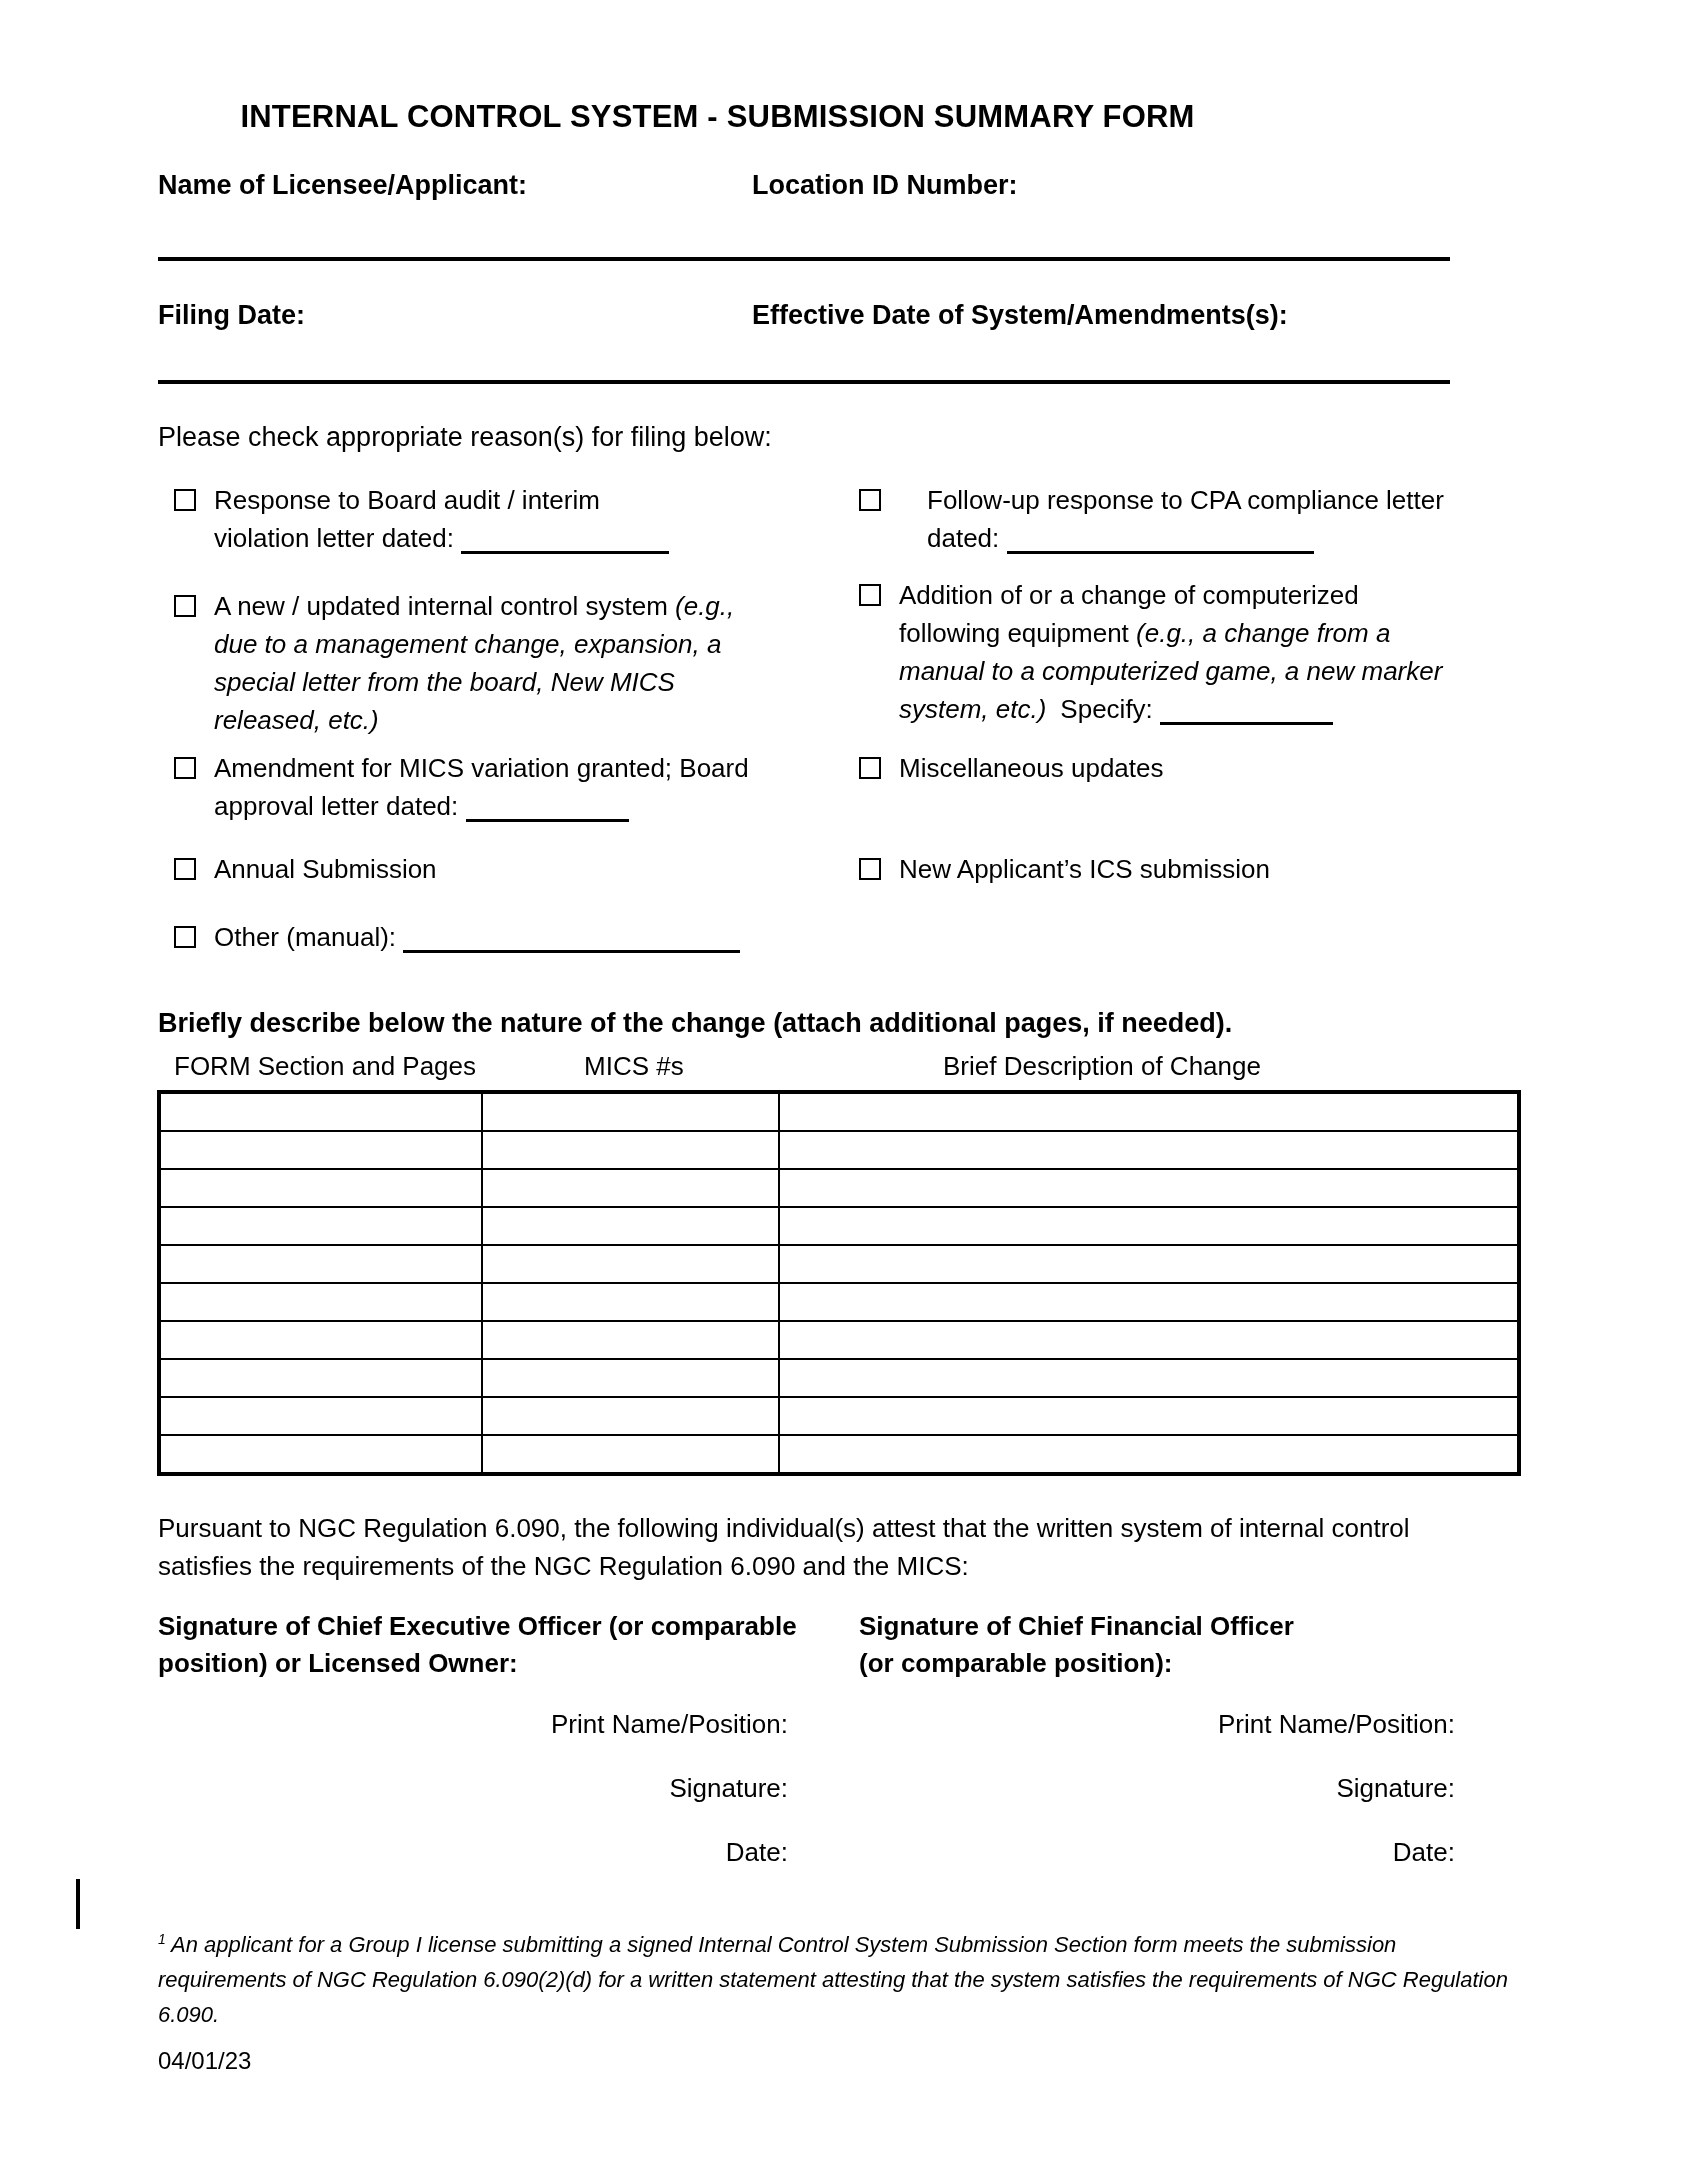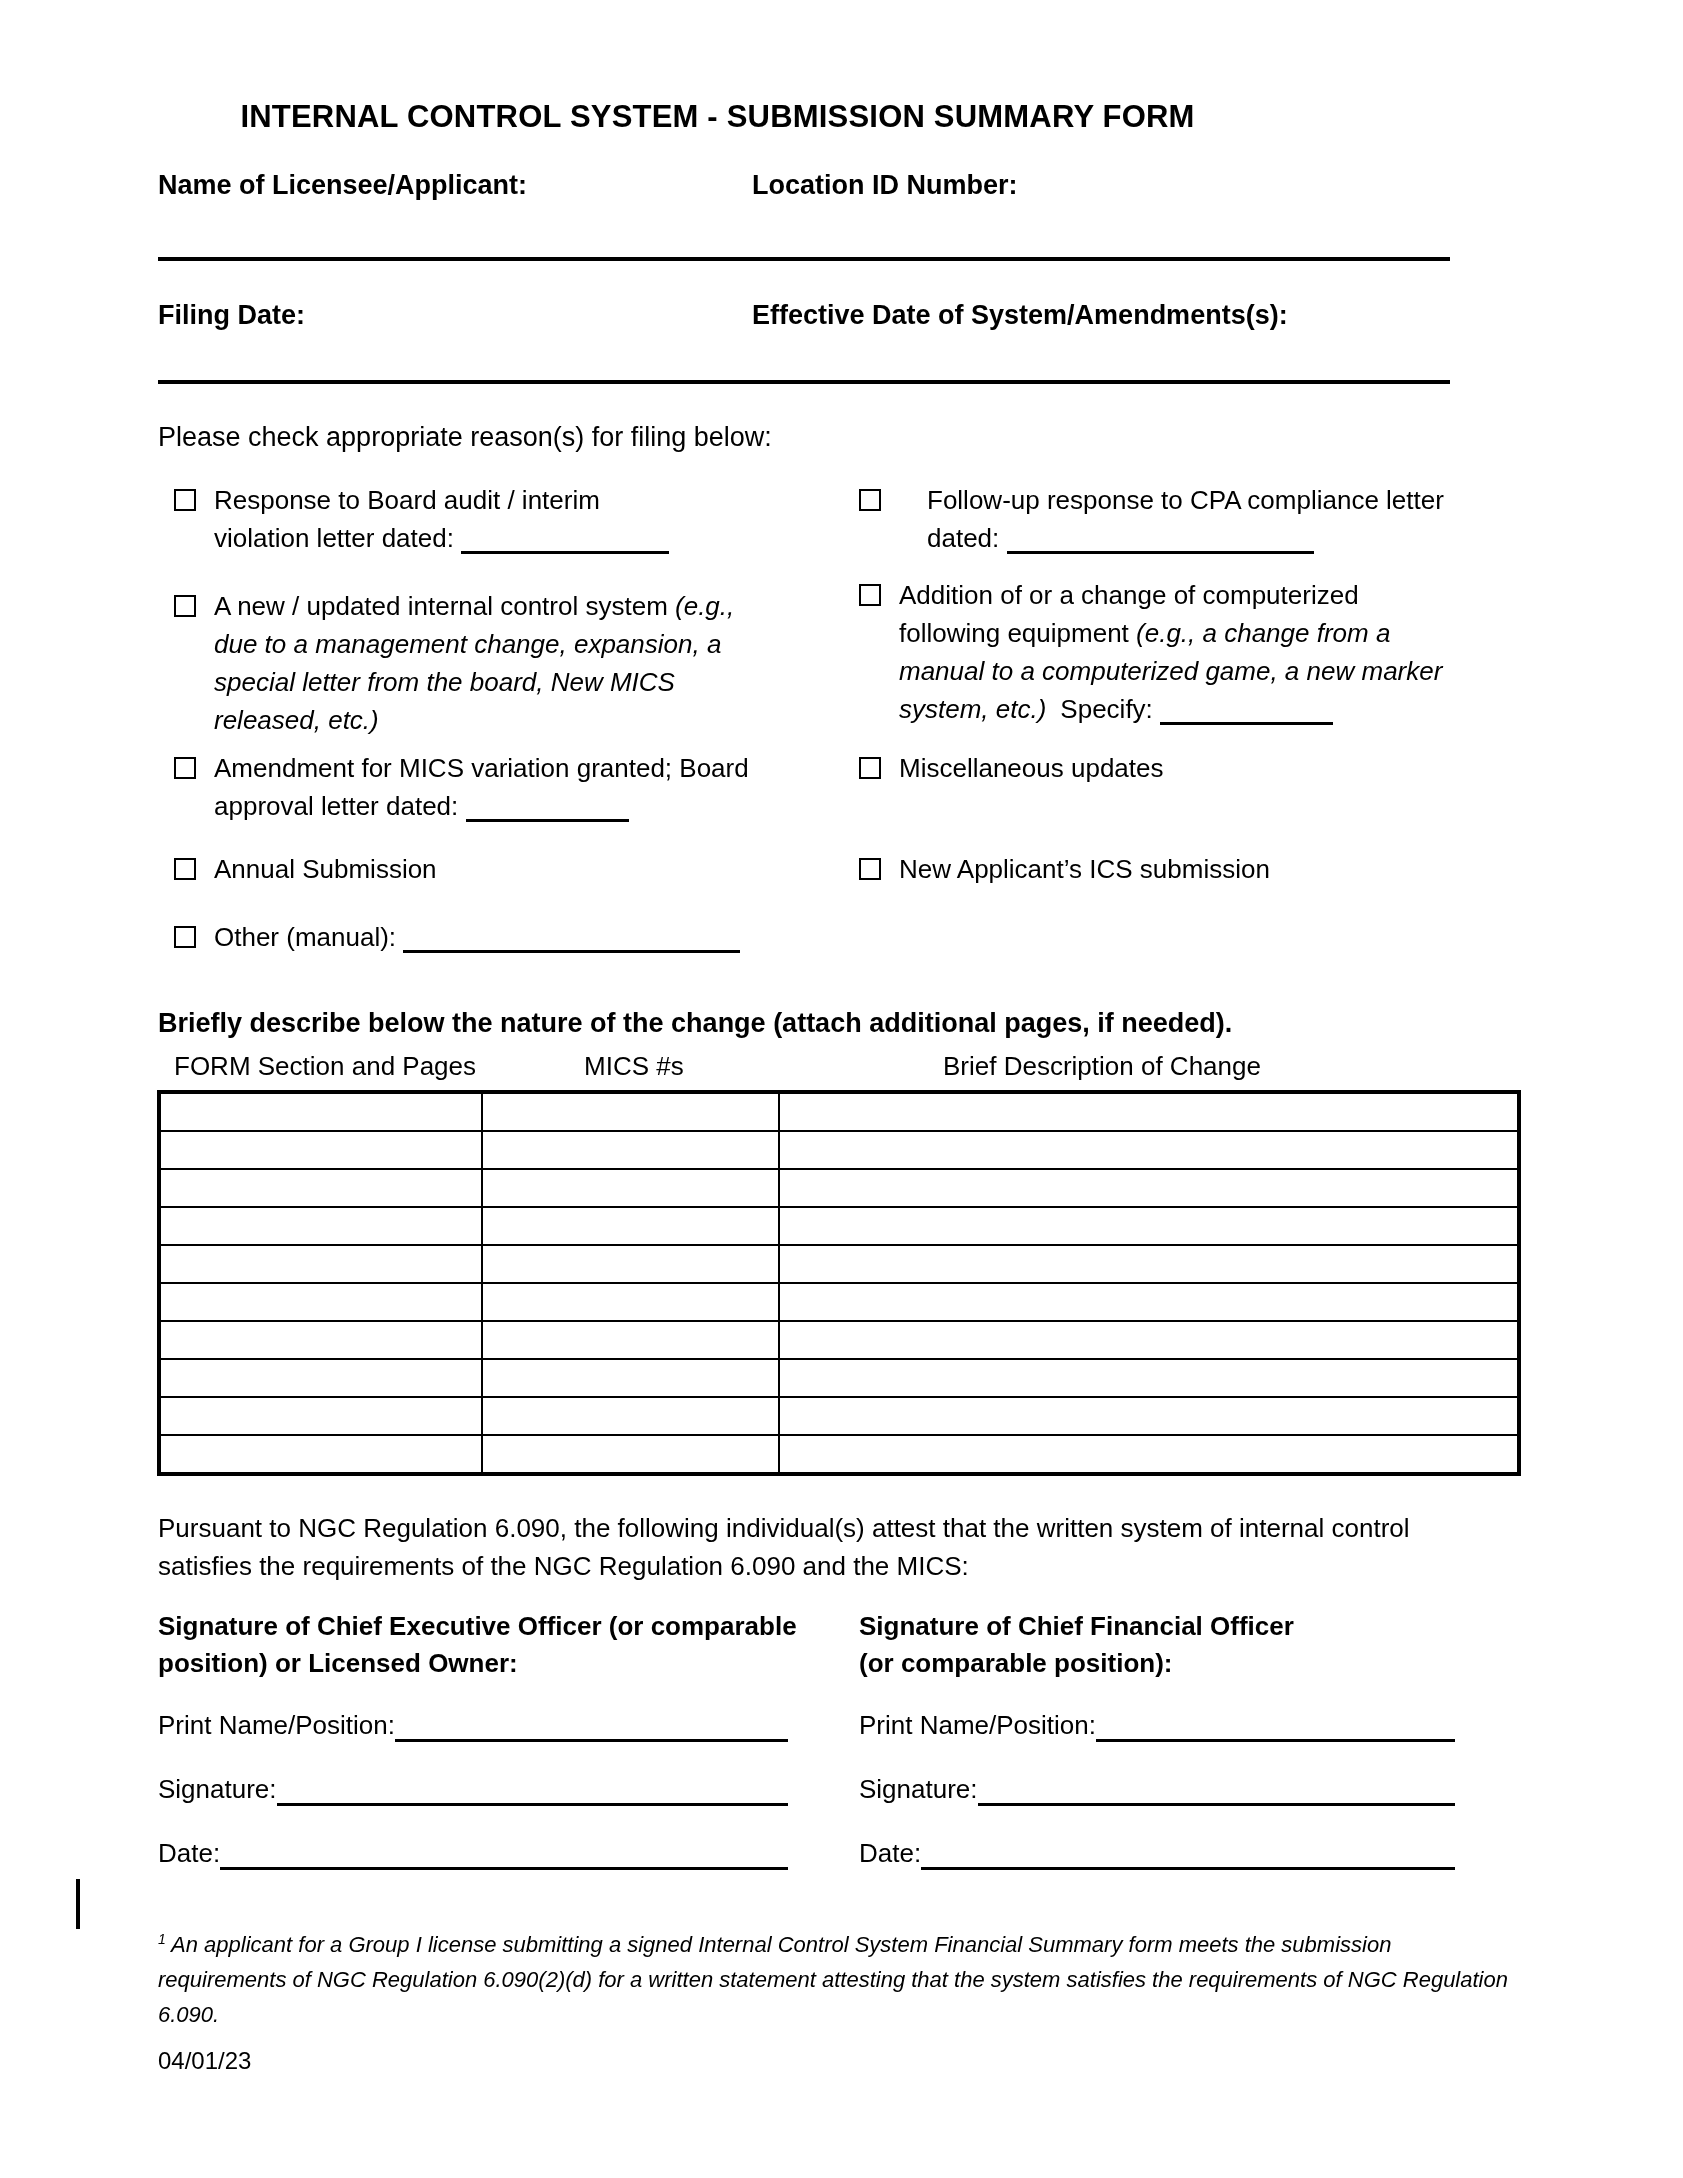--- a/index.html
+++ b/index.html
@@ -16,21 +16,21 @@
   .ci{display:flex;align-items:flex-start;font-size:26px;line-height:38px;}
   .cb{flex:0 0 auto;width:18px;height:18px;border:2px solid #000;margin-top:8px;margin-right:18px;background:#fff;}
   .blank{display:inline-block;height:29px;border-bottom:3px solid #000;vertical-align:bottom;margin-bottom:3px;}
   .tblhead{font-size:27px;font-weight:bold;}
   .colhdr{font-size:26px;}
   table.grid{border-collapse:collapse;table-layout:fixed;}
   table.grid td{border:2px solid #000;height:36px;padding:0;}
   table.grid{border:4px solid #000;}
   .para{font-size:26px;line-height:38px;}
   .sighead{font-size:26px;font-weight:bold;line-height:37px;}
-  .sigrow{display:flex;font-size:26px;align-items:center;}
+  .sigrow{display:flex;font-size:26px;align-items:flex-end;flex-direction:column;}
   .sigrow .sl{white-space:nowrap;}
   .sigrow .fill{flex:1 1 auto;border-bottom:3px solid #000;height:30px;align-self:flex-end;}
   .foot{font-size:22px;line-height:35px;font-style:italic;}
   .foot sup{font-size:14px;font-style:italic;}
   .footer-date{font-size:24px;}
   .changebar{left:76px;top:1879px;width:4px;height:50px;background:#000;}
 </style>
 </head>
 <body>
 
@@ -211,19 +211,19 @@
   <span class="fill"></span>
 </div>
 <div class="abs sigrow" style="top:1837px;left:859px;width:596px;">
   <span class="sl">Date:</span>
   <span class="fill"></span>
 </div>
 
 <div class="abs changebar"></div>
 
 <div class="abs foot" style="top:1922px;left:158px;width:1406px;">
-  <div><sup>1</sup> <span>An applicant for a Group I license submitting a signed Internal Control System Financial Summary form meets the submission</span></div>
+  <div><sup>1</sup> <span>An applicant for a Group I license submitting a signed Internal Control System Submission Section form meets the submission</span></div>
   <div>requirements of NGC Regulation 6.090(2)(d) for a written statement attesting that the system satisfies the requirements of NGC Regulation</div>
   <div>6.090.</div>
 </div>
 
 <div class="abs footer-date" style="top:2047px;left:158px;">04/01/23</div>
 
 
 </body></html>

